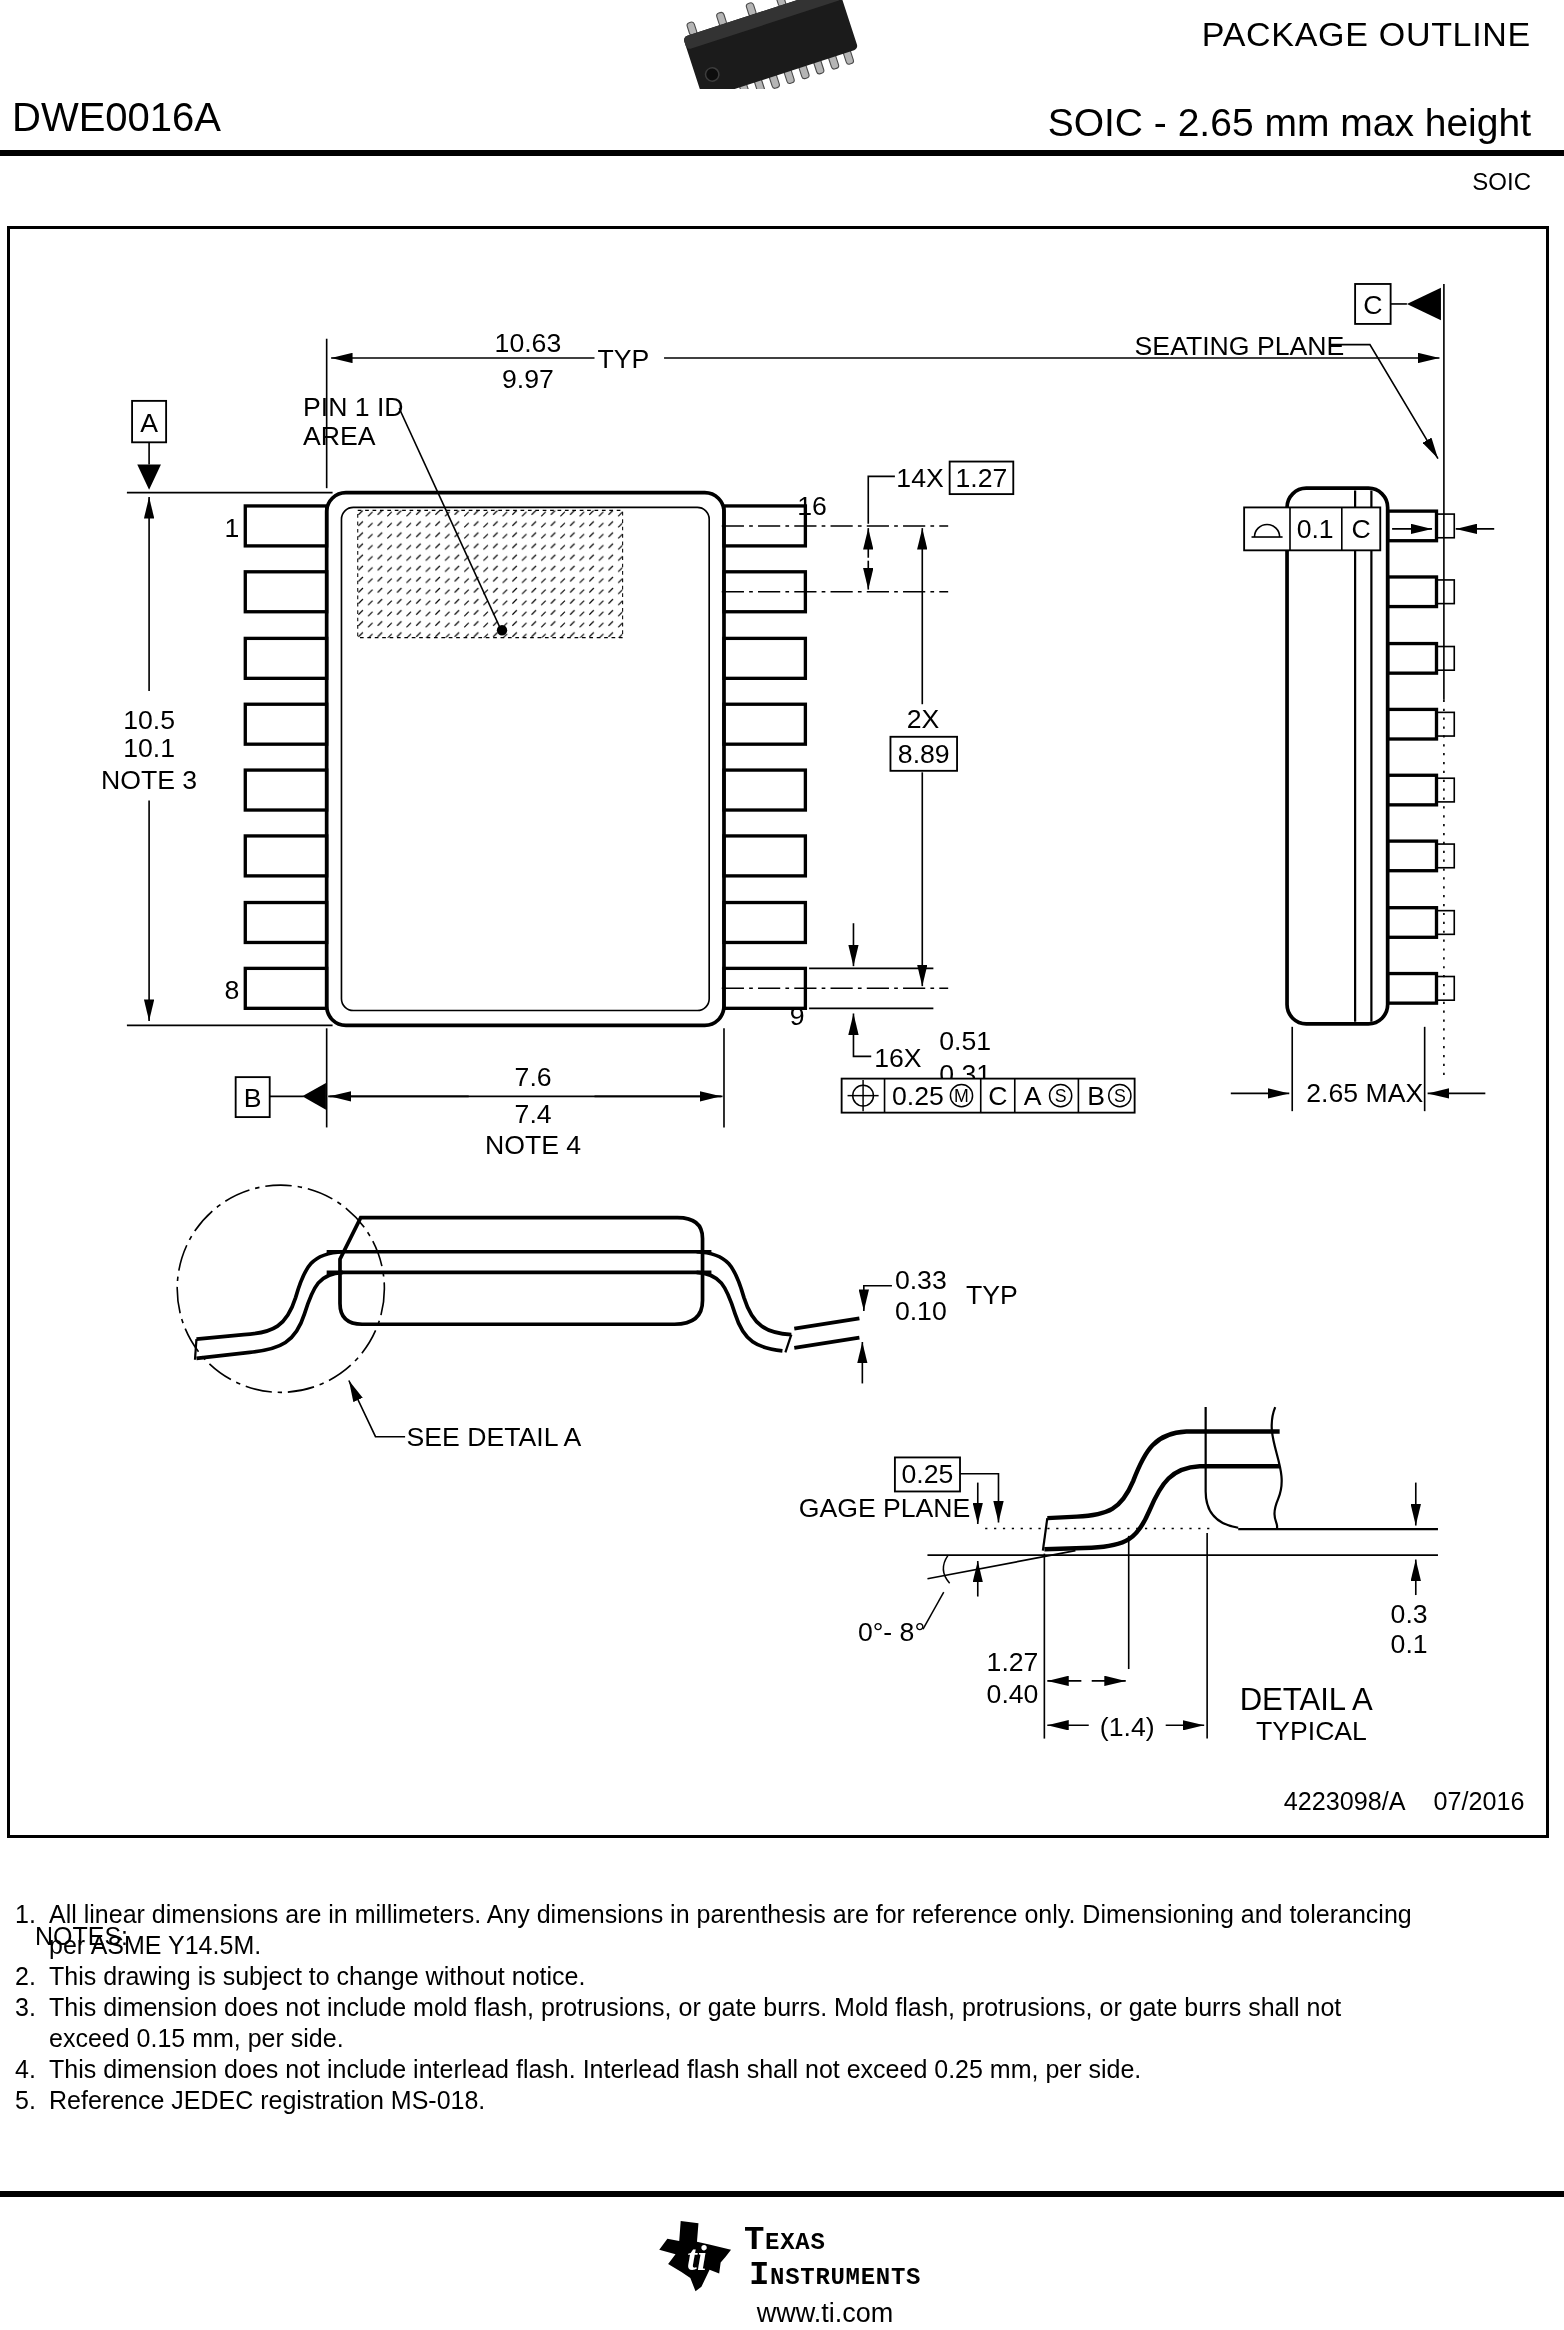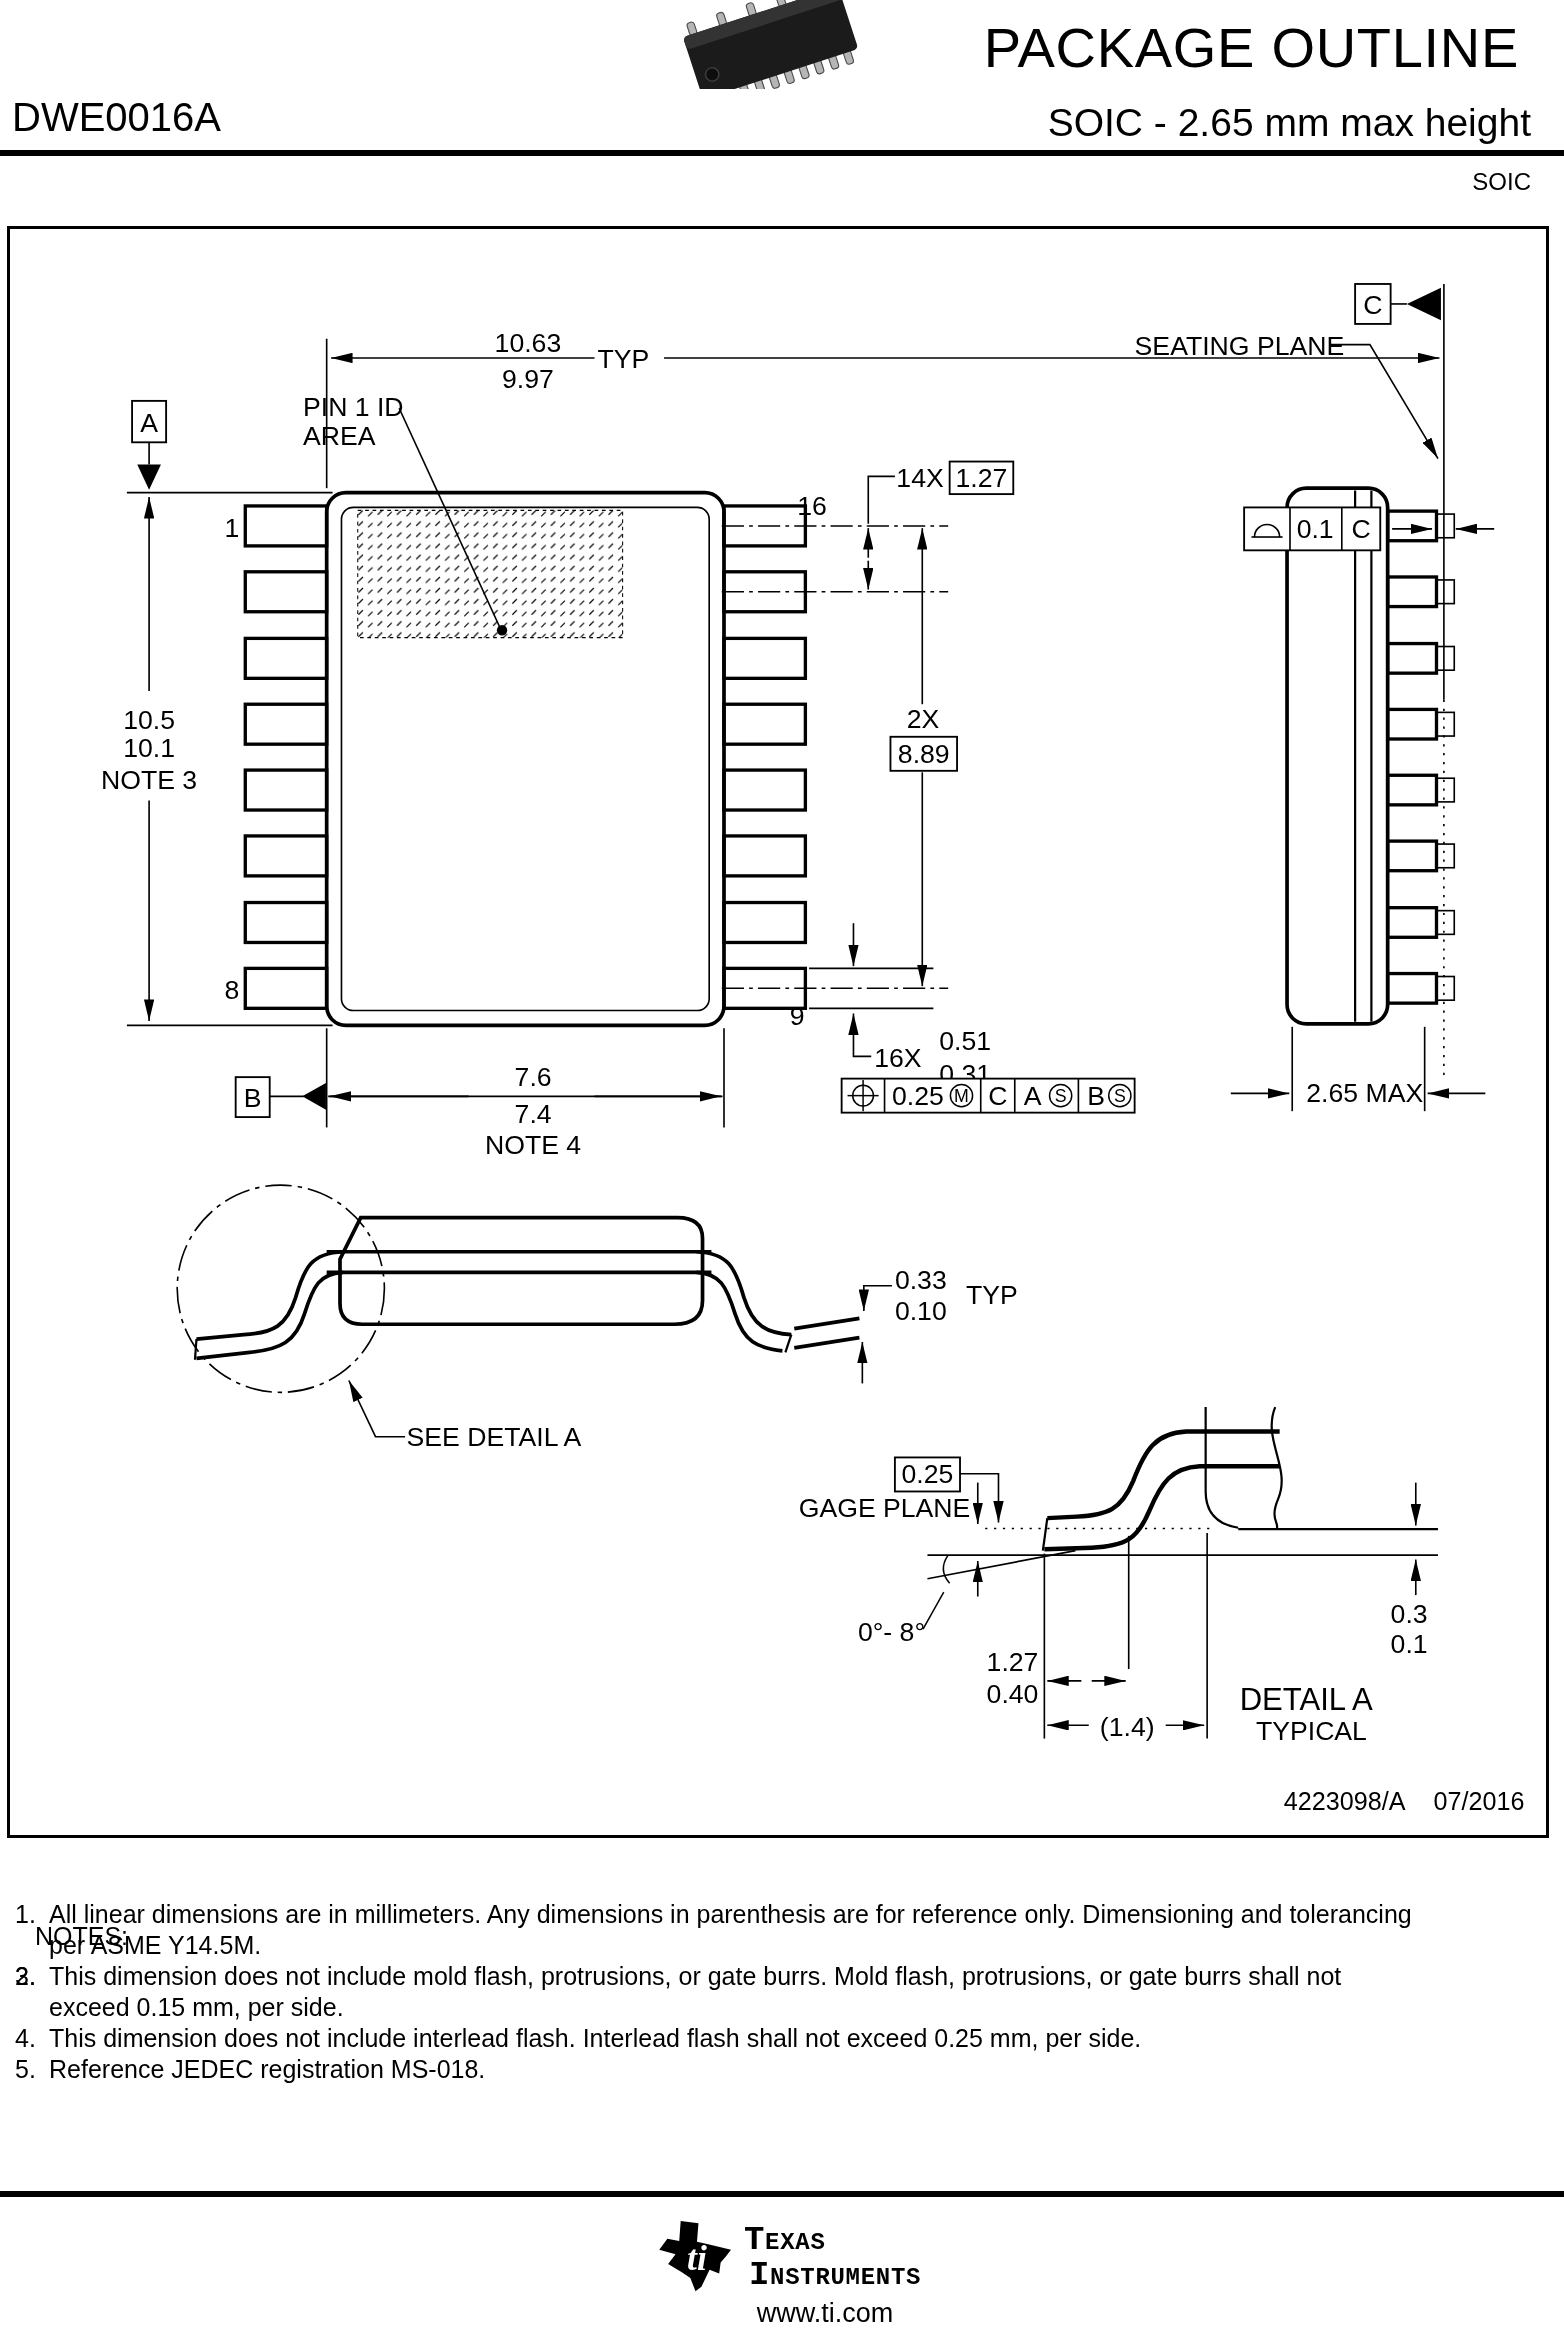--- a/index.html
+++ b/index.html
@@ -1,18 +1,18 @@
 <!DOCTYPE html>
 <html style="font-size:12px"><head>
 <meta charset="utf-8">
 <style>
   html,body{margin:0;padding:0;background:#fff;}
   body{width:1564px;height:2330px;position:relative;font-family:"Liberation Sans",sans-serif;color:#000;}
   .abs{position:absolute;}
-  #pkg-title{top:15px;right:45px;font-size:56px;letter-spacing:0.7px;}
+  #pkg-title{top:15px;right:33px;font-size:34px;letter-spacing:0.7px;}
   #part-number{top:95px;left:12px;font-size:40px;}
   #subtitle{top:101px;right:33px;font-size:39px;margin-left:20px;}
   #header-rule{top:150px;left:0;width:1564px;height:6px;background:#000;}
   #soic-tag{top:168px;right:33px;font-size:24px;}
   #chip-icon{top:0;left:680px;width:182px;height:89px;}
   #frame{top:226px;left:7.4px;width:1542px;height:1612px;border:3px solid #000;box-sizing:border-box;}
   #drawing{width:100%;height:100%;}
   .t{font-family:"Liberation Sans",sans-serif;font-size:36px;fill:#000;}
   .tm{font-family:"Liberation Sans",sans-serif;font-size:24px;fill:#000;}
   .t42{font-family:"Liberation Sans",sans-serif;font-size:42px;fill:#000;}
@@ -353,21 +353,21 @@
   </g>
 
   <text class="t34" x="1886" y="2136" text-anchor="end">4223098/A</text>
   <text class="t34" x="1924" y="2136">07/2016</text>
 </svg>
 </div>
 
 <div id="notes-heading" class="abs">NOTES:</div>
 <div id="notes-list" class="abs">
   <div class="note"><span class="num">1.</span><span>All linear dimensions are in millimeters. Any dimensions in parenthesis are for reference only. Dimensioning and tolerancing per ASME Y14.5M.</span></div>
-  <div class="note"><span class="num">2.</span></div>
+  <div class="note"><span class="num">2.</span><span>This drawing is subject to change without notice.</span></div>
   <div class="note"><span class="num">3.</span><span>This dimension does not include mold flash, protrusions, or gate burrs. Mold flash, protrusions, or gate burrs shall not exceed 0.15 mm, per side.</span></div>
   <div class="note"><span class="num">4.</span><span>This dimension does not include interlead flash. Interlead flash shall not exceed 0.25 mm, per side.</span></div>
   <div class="note"><span class="num">5.</span><span>Reference JEDEC registration MS-018.</span></div>
 </div>
 
 <div id="footer-rule" class="abs"></div>
 <svg id="ti-logo" class="abs" viewBox="0 0 100 100">
   <polygon fill="#000" points="30,4 54,7 52,32 70,36 98,43 91,52 84,60 82,75 69,70 58,93 50,99 43,81 31,73 13,62 23,49 1,43 12,28 28,31"></polygon>
   <text x="52" y="70" text-anchor="middle" font-family="Liberation Serif, serif" font-size="48" font-style="italic" font-weight="bold" fill="#fff">ti</text>
 </svg>

